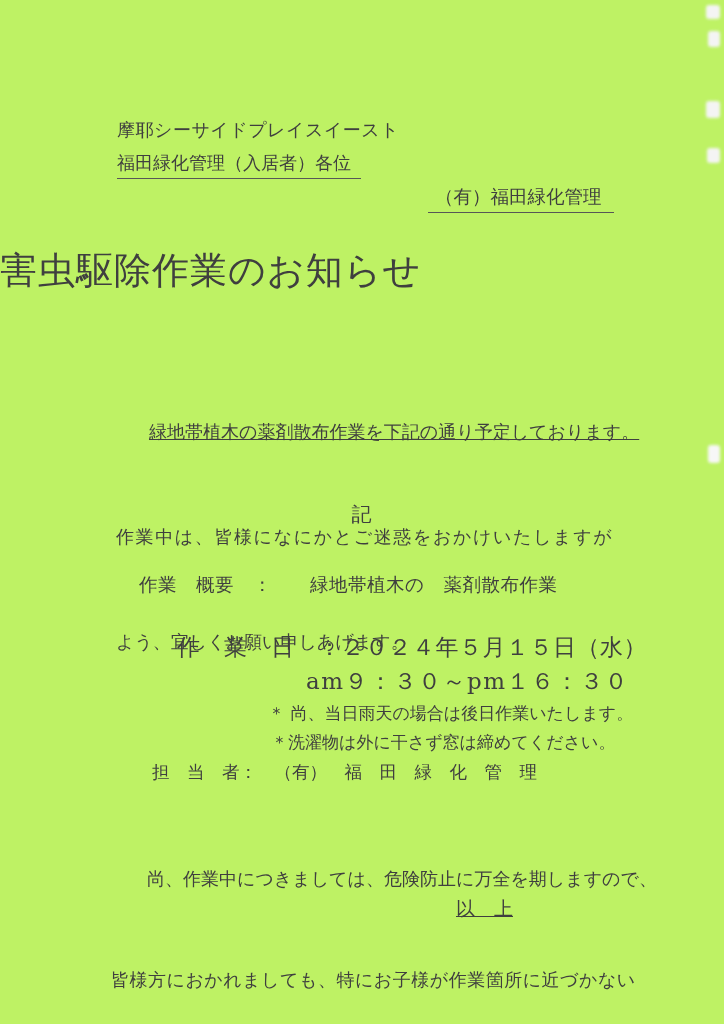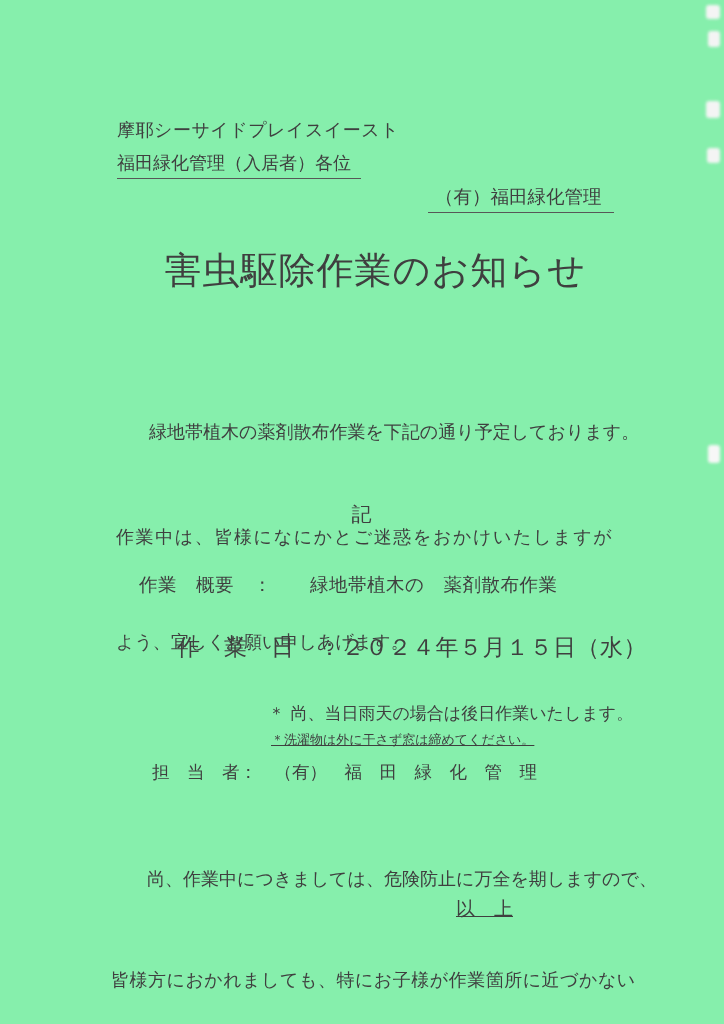--- a/index.html
+++ b/index.html
@@ -1,48 +1,48 @@
 <!DOCTYPE html>
 <html><head>
 <meta charset="utf-8">
 <style>
   * { margin: 0; padding: 0; box-sizing: border-box; }
   html, body { background: #ffffff; }
   .page {
     position: relative;
     width: 724px;
     height: 1024px;
-    background: #86efac;
+    background: #bef264;
     overflow: hidden;
     font-family: "DejaVu Serif", "Liberation Serif", serif;
     color: #3f3f3f;
   }
   .abs { position: absolute; white-space: pre; }
 
   .building   { left: 117px; top: 118px; font-size: 18px; letter-spacing: 0.5px; }
   .addressee  { left: 117px; top: 151px; font-size: 18px; padding: 0 10px 3px 0;
                 border-bottom: 1.5px solid #575757; }
   .company    { left: 428px; top: 184px; font-size: 18.5px; padding: 0 12px 3px 7px;
                 border-bottom: 1.5px solid #575757; }
 
-  .title      { left: 0; top: 246px; width: 586px; text-align: right;
+  .title      { left: 0; top: 246px; width: 586px; text-align: left;
                 font-size: 37px; font-weight: normal; letter-spacing: 1px; }
 
   .intro      { left: 116px; top: 344px; width: 510px; font-size: 18px; line-height: 35px; }
-  .intro .l0  { text-indent: 33px; }
+  .intro .l0  { text-indent: 33px; text-decoration: underline; }
   .intro .l1  { letter-spacing: 1.6px; }
 
   .record     { left: 0; top: 501px; width: 724px; text-align: center;
                 font-size: 20px; letter-spacing: 1px; }
 
   .summary    { left: 139px; top: 572px; font-size: 18.5px; letter-spacing: 0.5px; }
   .workdate   { left: 142px; top: 632px; font-size: 23px; letter-spacing: 0.5px; margin-left: 35px; }
   .worktime   { left: 306px; top: 666px; font-size: 23px; letter-spacing: 1.5px; }
   .note1      { left: 268px; top: 702px; font-size: 17px; }
-  .note2      { left: 271px; top: 731px; font-size: 13px; text-decoration: underline; }
+  .note2      { left: 271px; top: 731px; font-size: 17px; }
   .staff      { left: 152px; top: 760px; font-size: 17.5px; }
 
   .closing    { left: 111px; top: 795px; width: 522px; font-size: 18px; line-height: 33.5px; }
   .closing .c0 { text-indent: 36px; }
   .closing .c1 { letter-spacing: 0.5px; }
 
   .endmark    { left: 456px; top: 896px; font-size: 19px; text-decoration: underline; }
 
   .artifact   { position: absolute; background: #f4f4f4; border-radius: 3px;
                 filter: blur(1.5px); }
@@ -70,20 +70,21 @@
     <div class="l1">作業中は、皆様になにかとご迷惑をおかけいたしますが</div>
     <div class="l3">よう、宜しくお願い申しあげます。</div>
   </div>
 
   <div class="abs record">記</div>
 
   <div class="abs summary">作業　概要　：　　緑地帯植木の　薬剤散布作業</div>
 
   <div class="abs workdate">作　業　日　：２０２４年５月１５日（水）</div>
 
+  <div class="abs worktime">am９：３０～pm１６：３０</div>
 
   <div class="abs note1">＊ 尚、当日雨天の場合は後日作業いたします。</div>
 
   <div class="abs note2">＊洗濯物は外に干さず窓は締めてください。</div>
 
   <div class="abs staff">担　当　者：　（有）　福　田　緑　化　管　理</div>
 
   <div class="abs closing">
     <div class="c0">尚、作業中につきましては、危険防止に万全を期しますので、</div>
     <div class="c1">皆様方におかれましても、特にお子様が作業箇所に近づかない</div>

